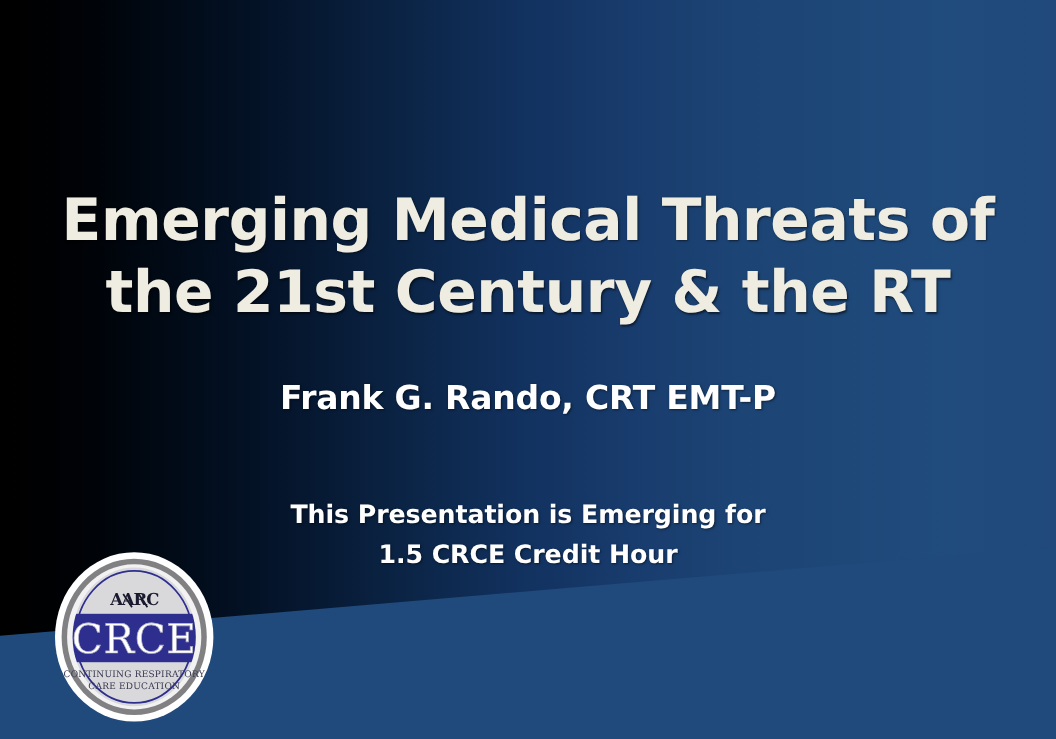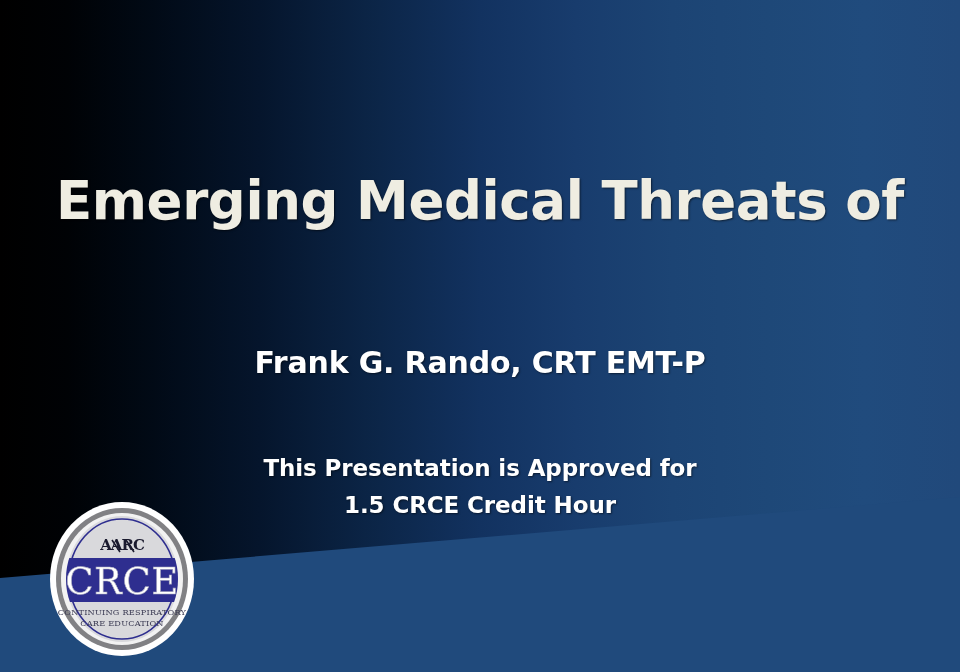--- a/index.html
+++ b/index.html
@@ -119,28 +119,29 @@
 </head>
 <body>
 
 <div id="slide">
 
   <div class="bg-gradient"></div>
   <div class="bg-bottom-wedge"></div>
 
   <div class="title-block">
     <div class="slide-title">Emerging Medical Threats of</div>
+    <div class="slide-title">the 21st Century &amp; the RT</div>
   </div>
 
   <div class="subtitle-block">
     <div class="slide-subtitle">Frank G. Rando, CRT EMT-P</div>
   </div>
 
   <div class="approval-block">
-    <div class="approval-line">This Presentation is Approved for</div>
+    <div class="approval-line">This Presentation is Emerging for</div>
     <div class="approval-line">1.5 CRCE Credit Hour</div>
   </div>
 
   <div class="crce-logo">
     <svg viewBox="0 0 148 158" xmlns="http://www.w3.org/2000/svg" aria-hidden="true">
       <defs>
         <clipPath id="innerClip">
           <ellipse cx="74" cy="79" rx="56" ry="63"></ellipse>
         </clipPath>
       </defs>

